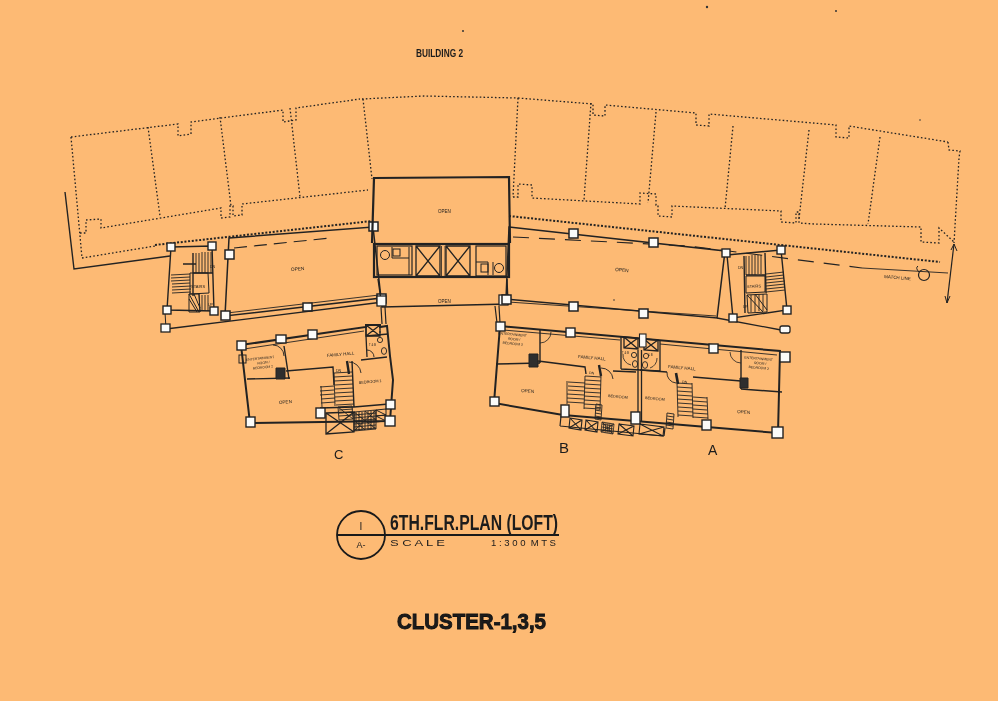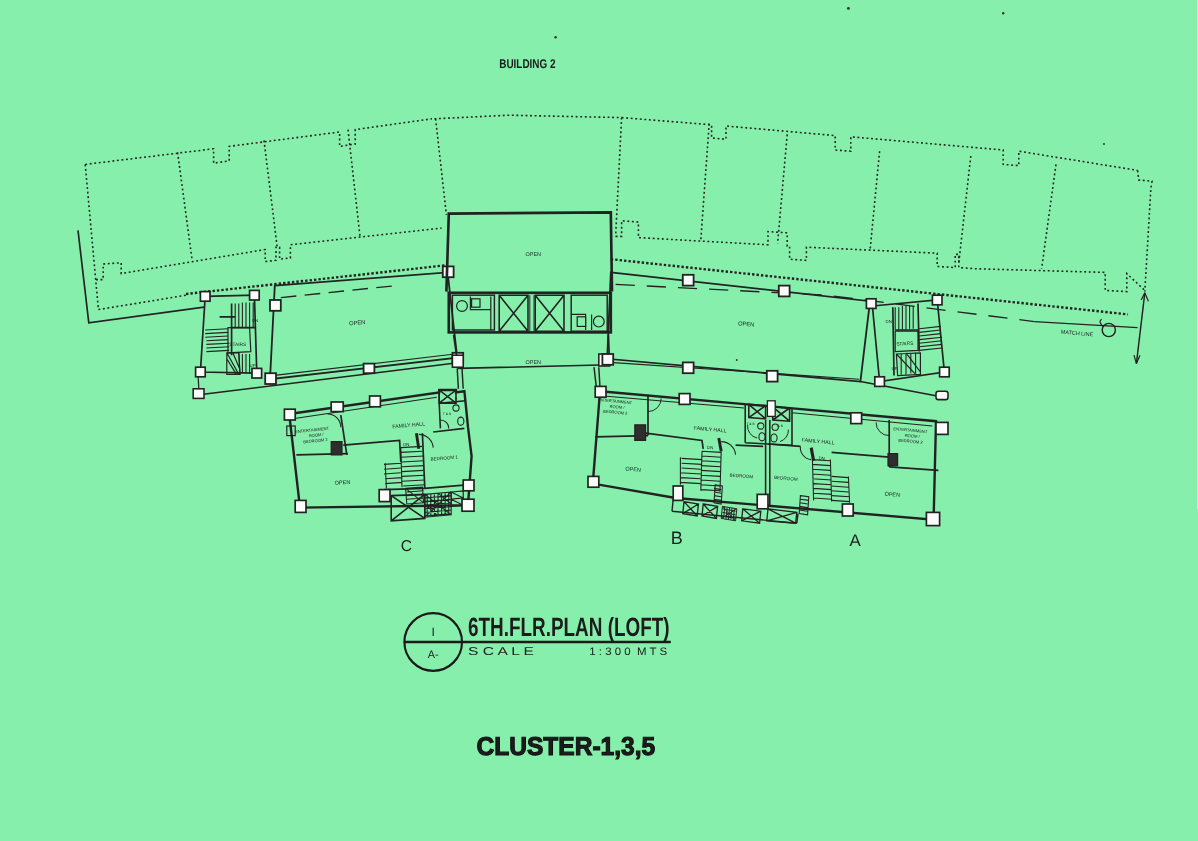--- a/index.html
+++ b/index.html
@@ -1,16 +1,16 @@
 <!DOCTYPE html>
 <html><head>
 <meta charset="utf-8">
 <style>
   html,body{margin:0;padding:0;background:#fbfbf9;}
-  .page{position:relative;width:998px;height:701px;background:#86efac;overflow:hidden;
+  .page{position:relative;width:998px;height:701px;background:#fdba74;overflow:hidden;
         font-family:"Liberation Sans", sans-serif;}
   svg{position:absolute;left:0;top:0;}
   text{font-family:"Liberation Sans", sans-serif; fill:#1c1c1c;}
 </style>
 </head>
 <body>
 <div class="page">
 <svg width="998" height="701" viewBox="0 0 998 701">
 
 <text x="416" y="57" font-size="10.5" font-weight="bold" textLength="47" lengthAdjust="spacingAndGlyphs">BUILDING 2</text>

